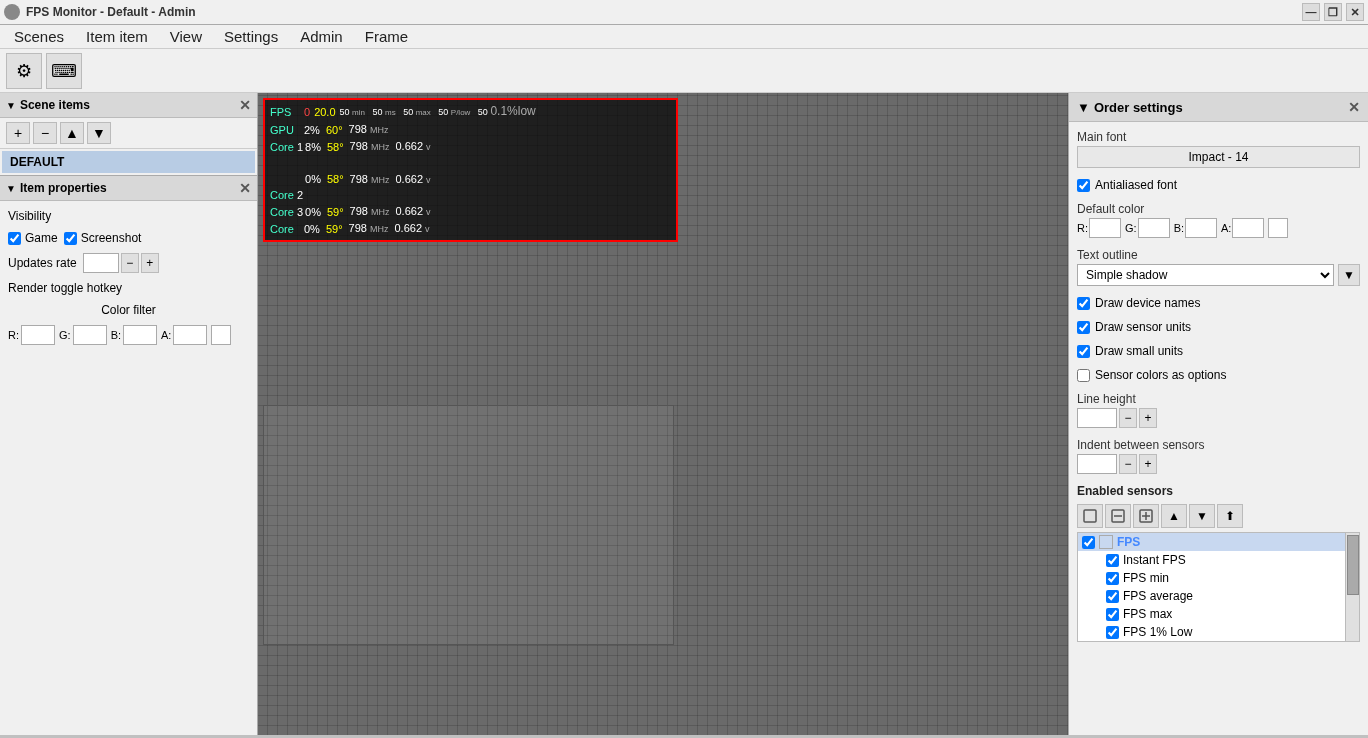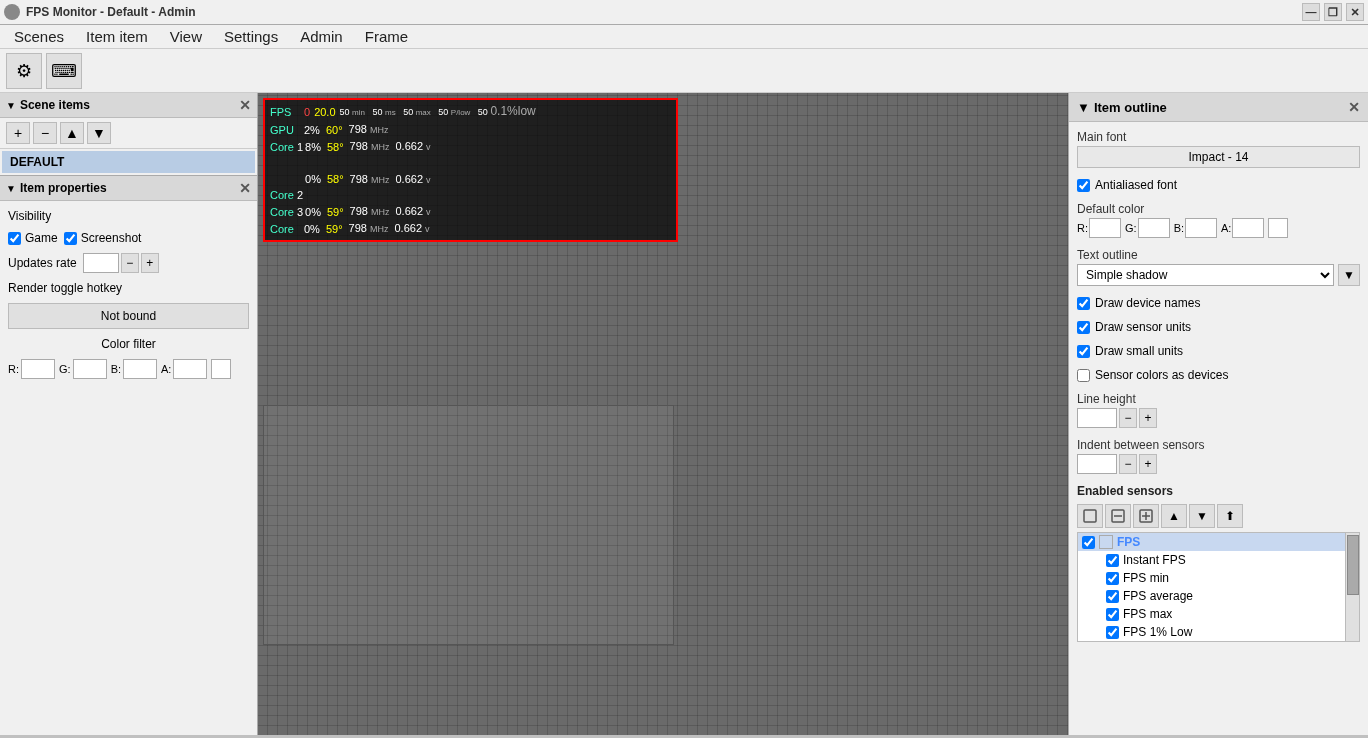--- a/index.html
+++ b/index.html
@@ -224,21 +224,20 @@
         </div>
         <div class="props-row">
           <span>Updates rate</span>
           <div class="spinbox">
             <input type="text" style="">
             <div class="spin-btn">−</div>
             <div class="spin-btn">+</div>
           </div>
         </div>
         <div style="font-size:12px;">Render toggle hotkey</div>
-        <div class="hotkey-btn">Not bound</div>
         <div style="font-size:12px;text-align:center;">Color filter</div>
         <div class="color-row">
           <div class="color-input">
             <span class="color-label">R:</span>
             <input class="color-val" type="text" style="">
           </div>
           <div class="color-input">
             <span class="color-label">G:</span>
             <input class="color-val" type="text" style="">
           </div>
@@ -306,21 +305,21 @@
 
     </div>
 
     <div style="position:absolute;bottom:90px;left:5px;width:411px;height:240px;background:rgba(255,255,255,0.05);border:1px solid #555;"></div>
   </div>
 
   <div id="right-panel">
     <div id="right-panel-header">
       <div style="display:flex;align-items:center;gap:4px;">
         <span>▼</span>
-        <span>Item outline</span>
+        <span>Order settings</span>
       </div>
       <span class="panel-close">✕</span>
     </div>
 
     <div class="right-panel-content">
 
 
       <div>
         <div class="sub-label">Main font</div>
         <div class="font-display">Impact - 14</div>
@@ -371,21 +370,21 @@
       <div class="right-checkbox-row">
         <input type="checkbox" checked="" style="">
         <span>Draw sensor units</span>
       </div>
       <div class="right-checkbox-row">
         <input type="checkbox" checked="" style="">
         <span>Draw small units</span>
       </div>
       <div class="right-checkbox-row">
         <input type="checkbox" style="">
-        <span>Sensor colors as devices</span>
+        <span>Sensor colors as options</span>
       </div>
 
       <div>
         <div class="sub-label">Line height</div>
         <div class="spinbox-right">
           <input type="text" style="">
           <div class="spin-btn-right">−</div>
           <div class="spin-btn-right">+</div>
         </div>
       </div>

